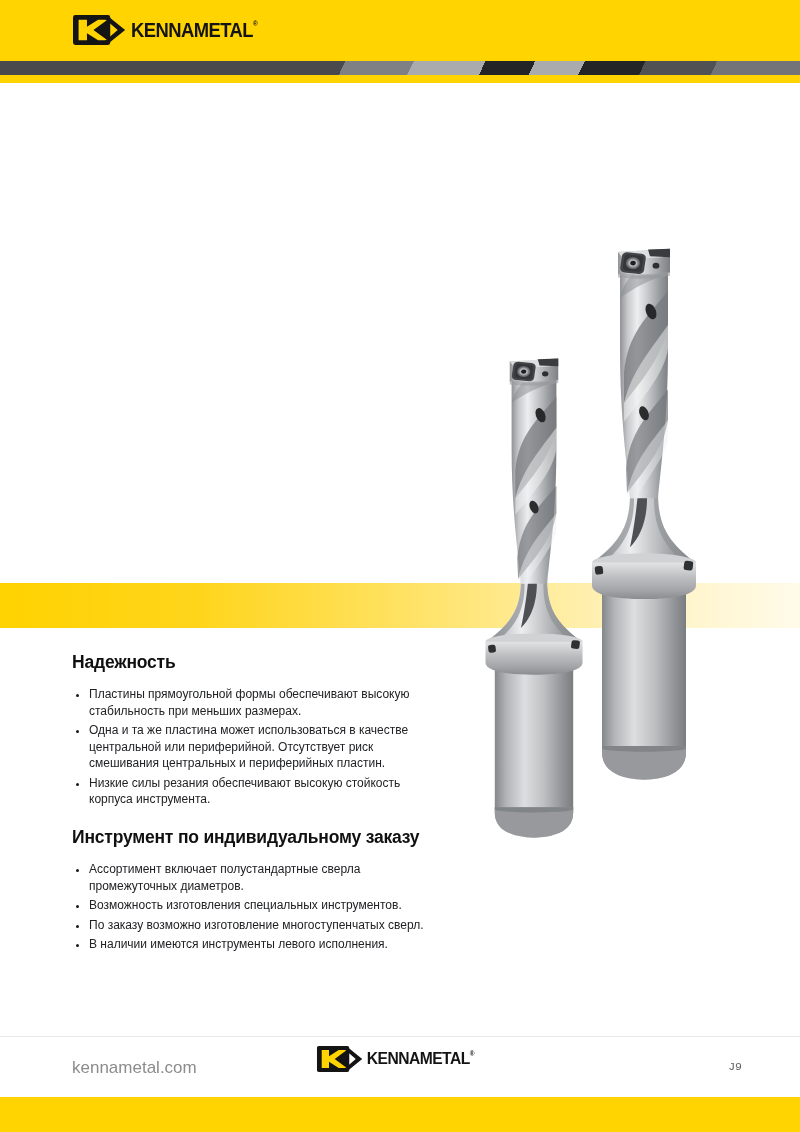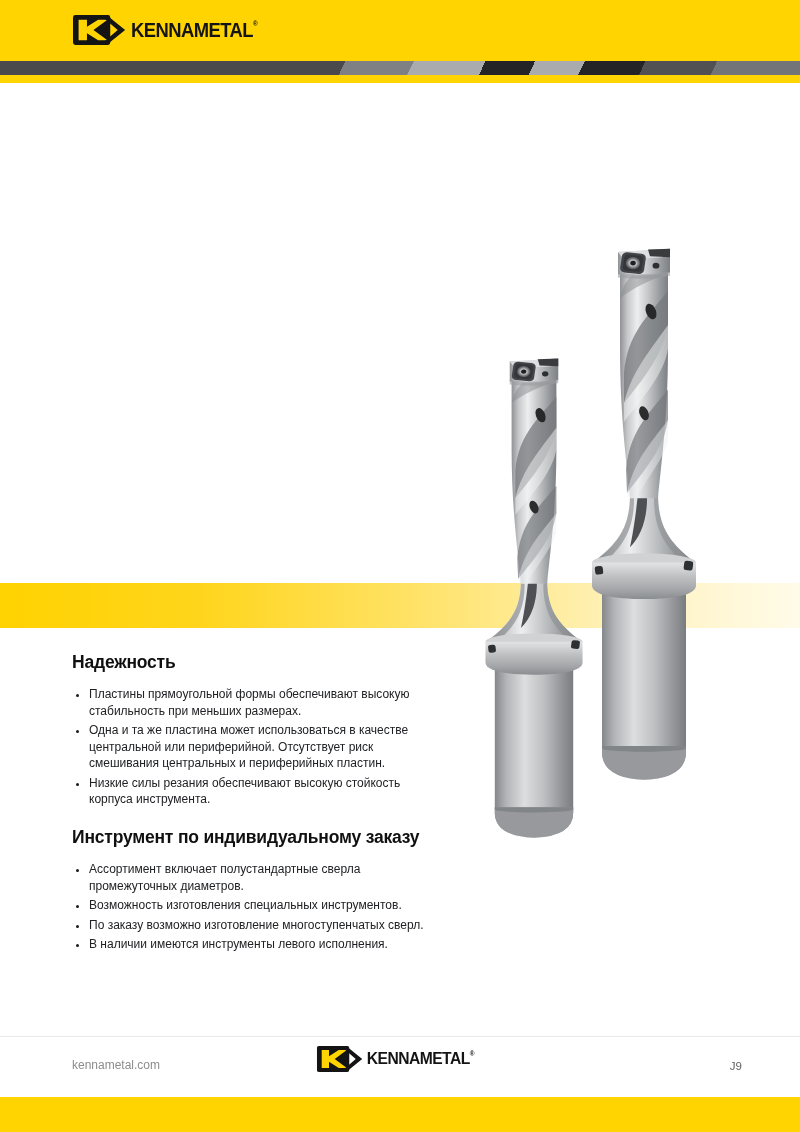--- a/index.html
+++ b/index.html
@@ -47,25 +47,25 @@
   
   .section { position:absolute; left:72px; width:356px; z-index:3; }
   .section-reliability { top:652px; }
   .section-custom { top:827px; }
   .section h2 { font-size:17.5px; font-weight:700; color:#101011; letter-spacing:-0.2px; margin-bottom:13px; }
   .section ul { list-style:disc; padding-left:17px; }
   .section li { font-size:12px; line-height:16.5px; color:#212225; margin-bottom:3px; }
   .section li::marker { color:#1a1a1a; font-size:11px; }
   
   .footer-rule { position:absolute; left:0; top:1036px; width:800px; height:1px; background:#e9e9e9; z-index:3; }
-  .footer-site { position:absolute; left:72px; top:1058px; font-size:12px; color:#8c8c8c; z-index:4; text-decoration:none; }
+  .footer-site { position:absolute; left:72px; top:1058px; font-size:17px; color:#8c8c8c; z-index:4; text-decoration:none; }
   .footer-brand { position:absolute; left:50%; transform:translateX(-50%); top:1046px; display:flex; align-items:center; gap:3px; z-index:4; }
   .footer-brand .kmark { width:47px; height:26px; display:block; }
   .footer-brand .brand-text { font-size:17px; }
-  .footer-pageno { position:absolute; right:58px; top:1060px; font-size:11.5px; color:#5f5f5f; z-index:4; }
+  .footer-pageno { position:absolute; right:58px; top:1060px; font-size:11.5px; color:#5f5f5f; z-index:4;font-family:Liberation Mono, monospace; }
   .bottom-bar { position:absolute; left:0; top:1097px; width:800px; height:35px; background:#FFD400; z-index:4; }
   .svg-defs { position:absolute; width:0; height:0; overflow:hidden; }
 </style>
 </head>
 <body>
 
 <svg class="svg-defs" aria-hidden="true">
   <defs>
     <linearGradient id="gBody" x1="0" y1="0" x2="1" y2="0">
       <stop offset="0" stop-color="#909296"></stop>

